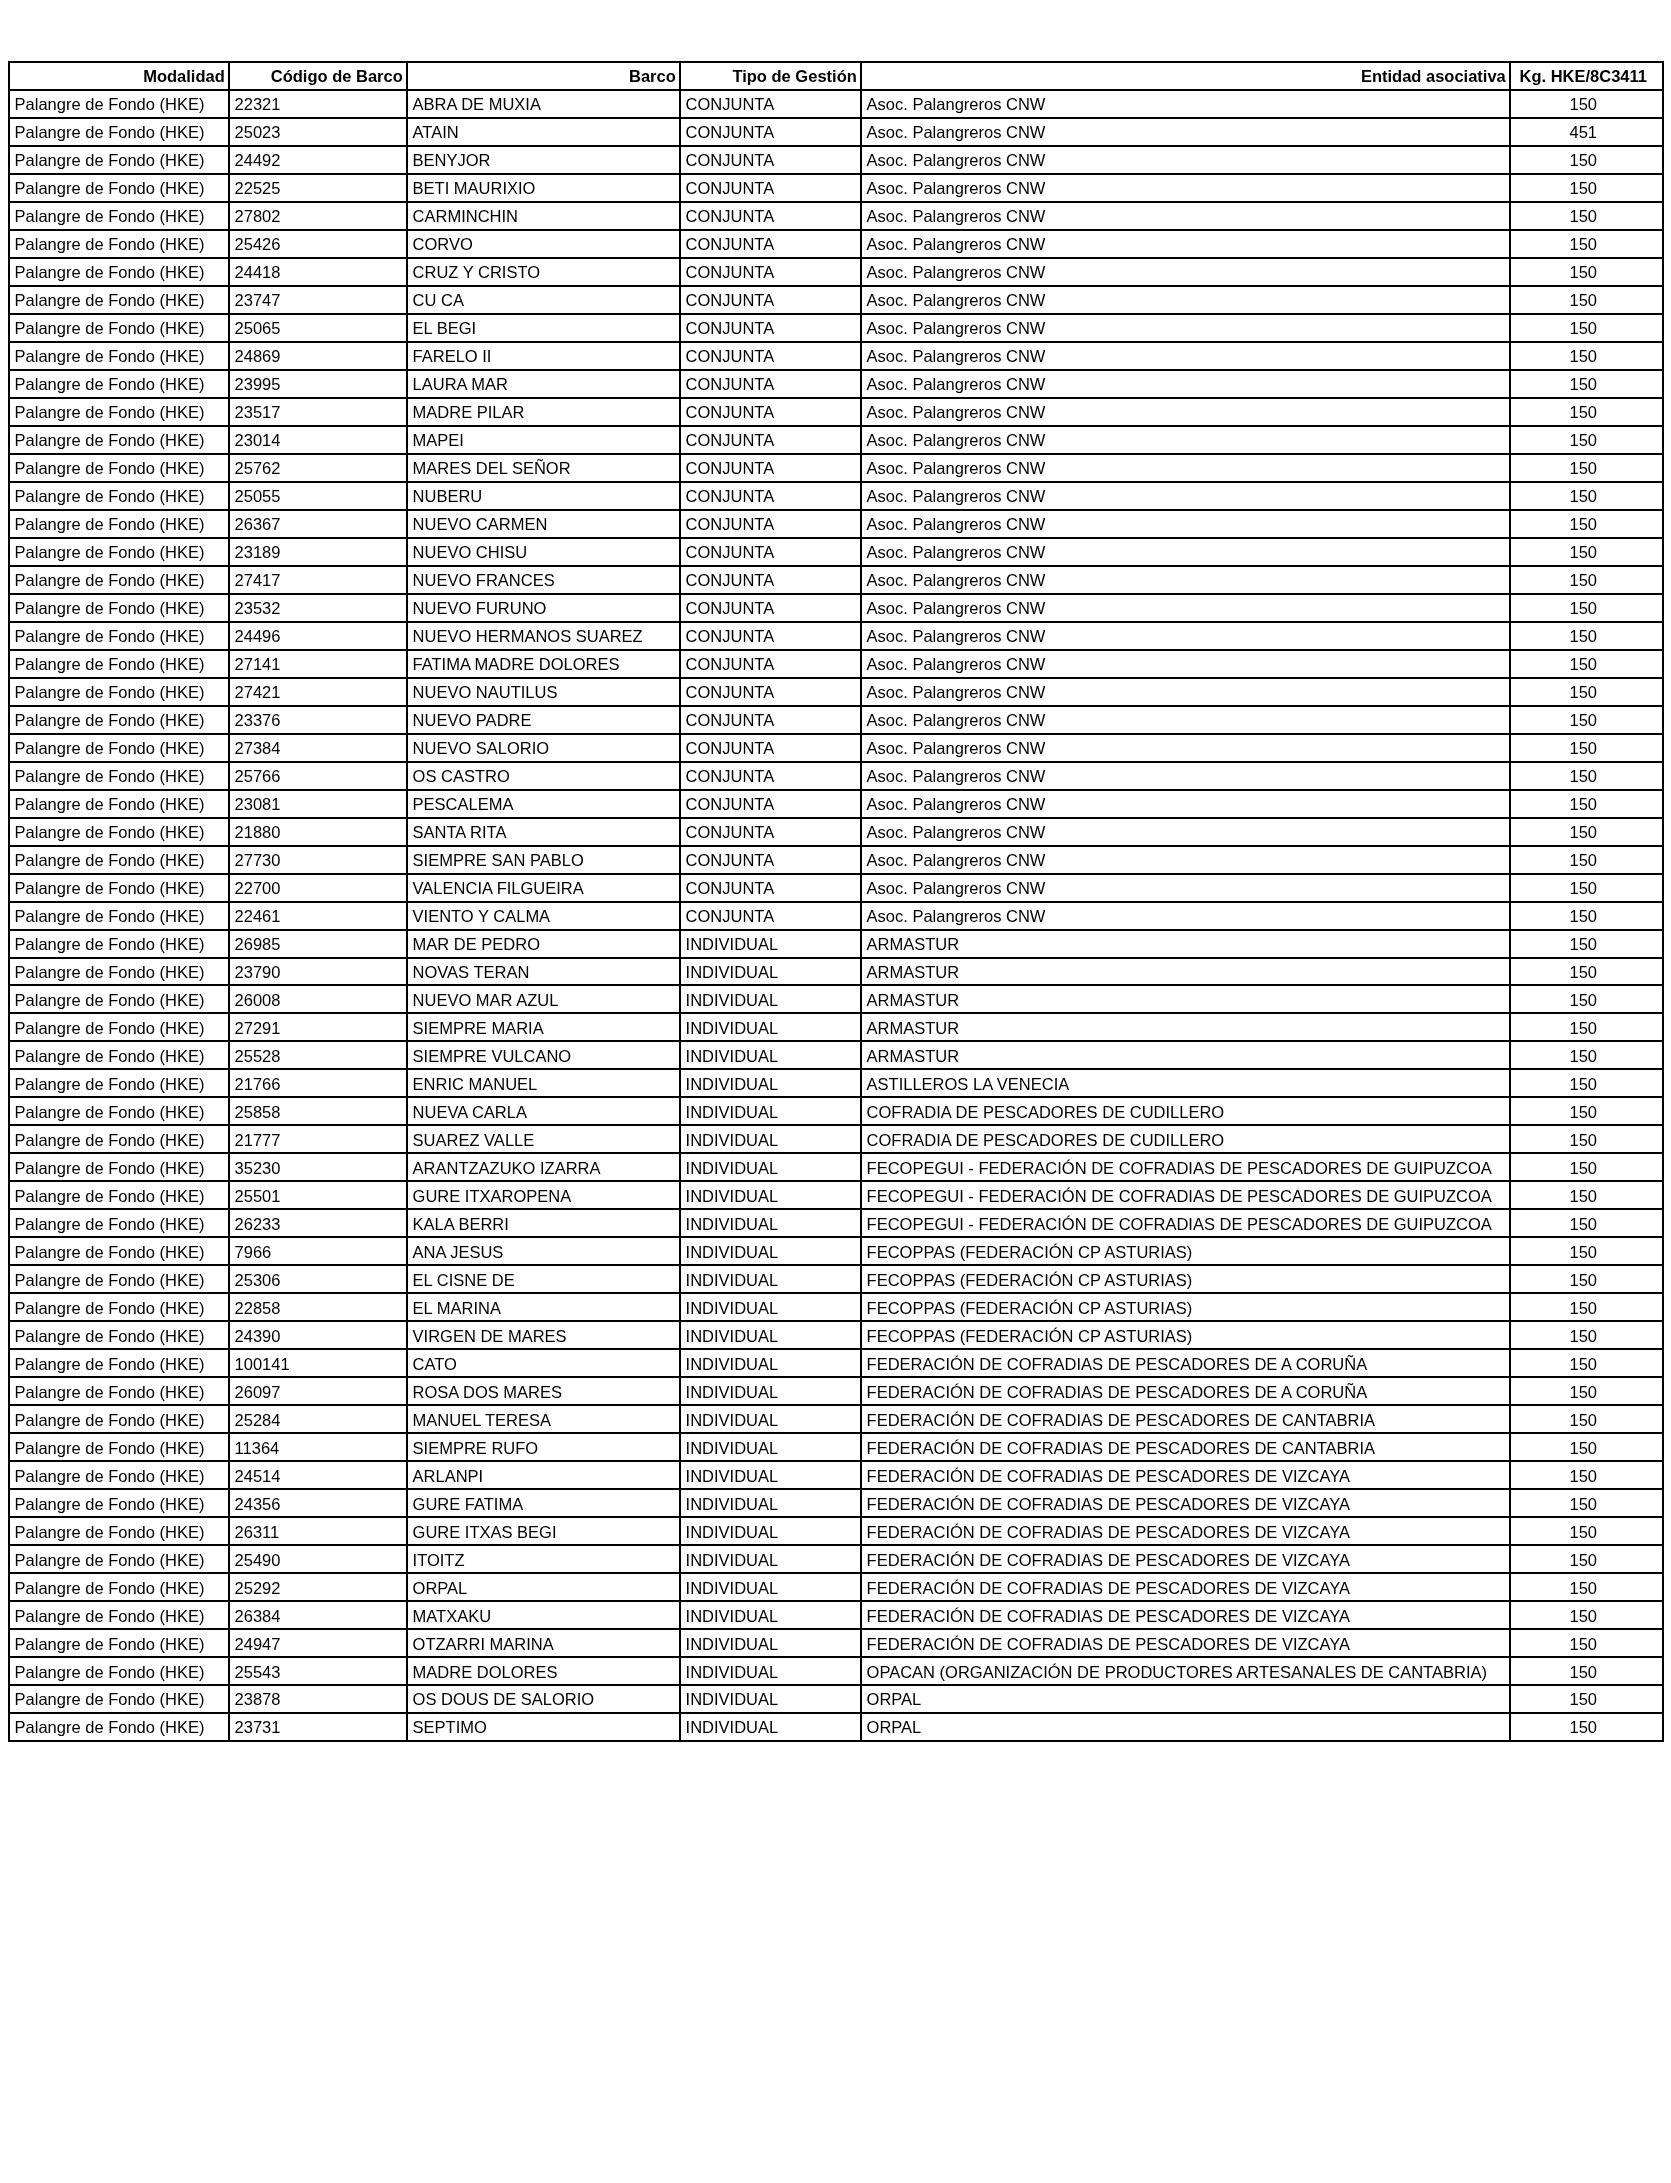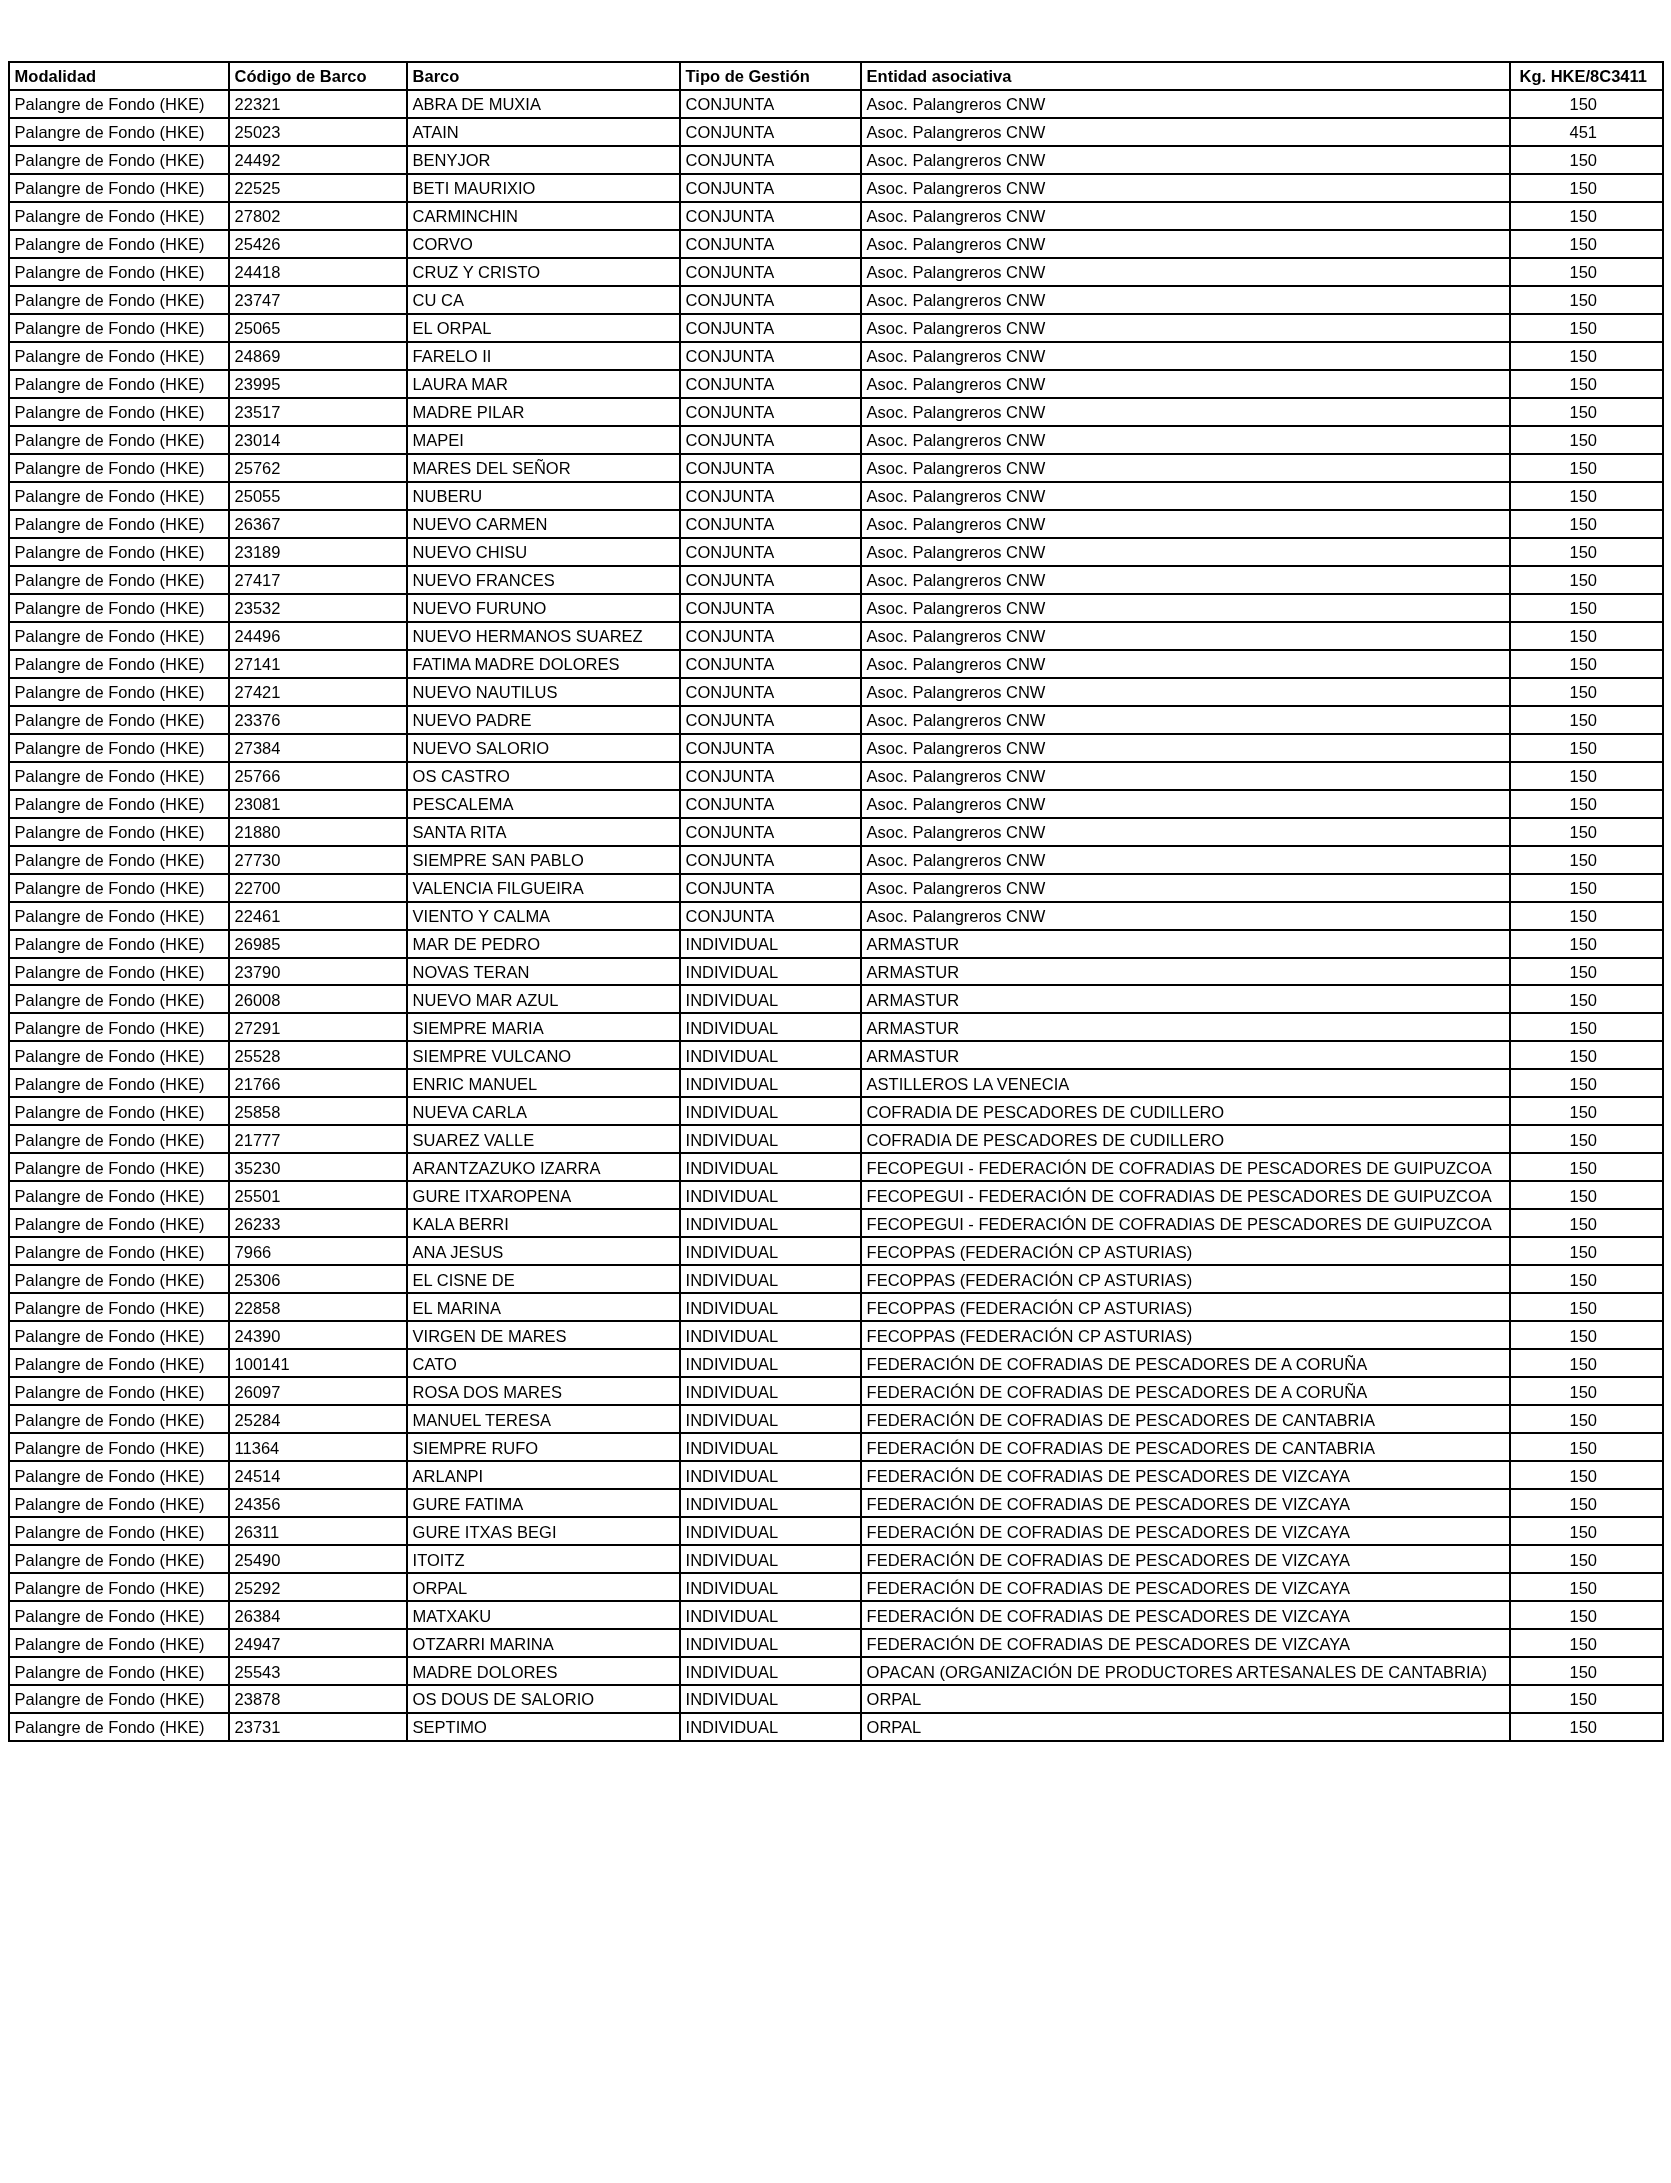--- a/index.html
+++ b/index.html
@@ -37,20 +37,21 @@
     font-size: 16.5px;
     line-height: 22px;
     vertical-align: bottom;
     white-space: nowrap;
     overflow: hidden;
     text-align: left;
     font-weight: normal;
   }
   table.quota th {
     font-weight: bold;
+    text-align: right;
   }
   table.quota th.c5, table.quota td.c5 {
     text-align: center;
     padding-left: 0;
     padding-right: 6.3px;
   }
 </style>
 </head>
 <body>
 
@@ -135,21 +136,21 @@
           <td class="c0">Palangre de Fondo (HKE)</td>
           <td class="c1">23747</td>
           <td class="c2">CU CA</td>
           <td class="c3">CONJUNTA</td>
           <td class="c4">Asoc. Palangreros CNW</td>
           <td class="c5">150</td>
         </tr>
         <tr>
           <td class="c0">Palangre de Fondo (HKE)</td>
           <td class="c1">25065</td>
-          <td class="c2">EL ORPAL</td>
+          <td class="c2">EL BEGI</td>
           <td class="c3">CONJUNTA</td>
           <td class="c4">Asoc. Palangreros CNW</td>
           <td class="c5">150</td>
         </tr>
         <tr>
           <td class="c0">Palangre de Fondo (HKE)</td>
           <td class="c1">24869</td>
           <td class="c2">FARELO II</td>
           <td class="c3">CONJUNTA</td>
           <td class="c4">Asoc. Palangreros CNW</td>

